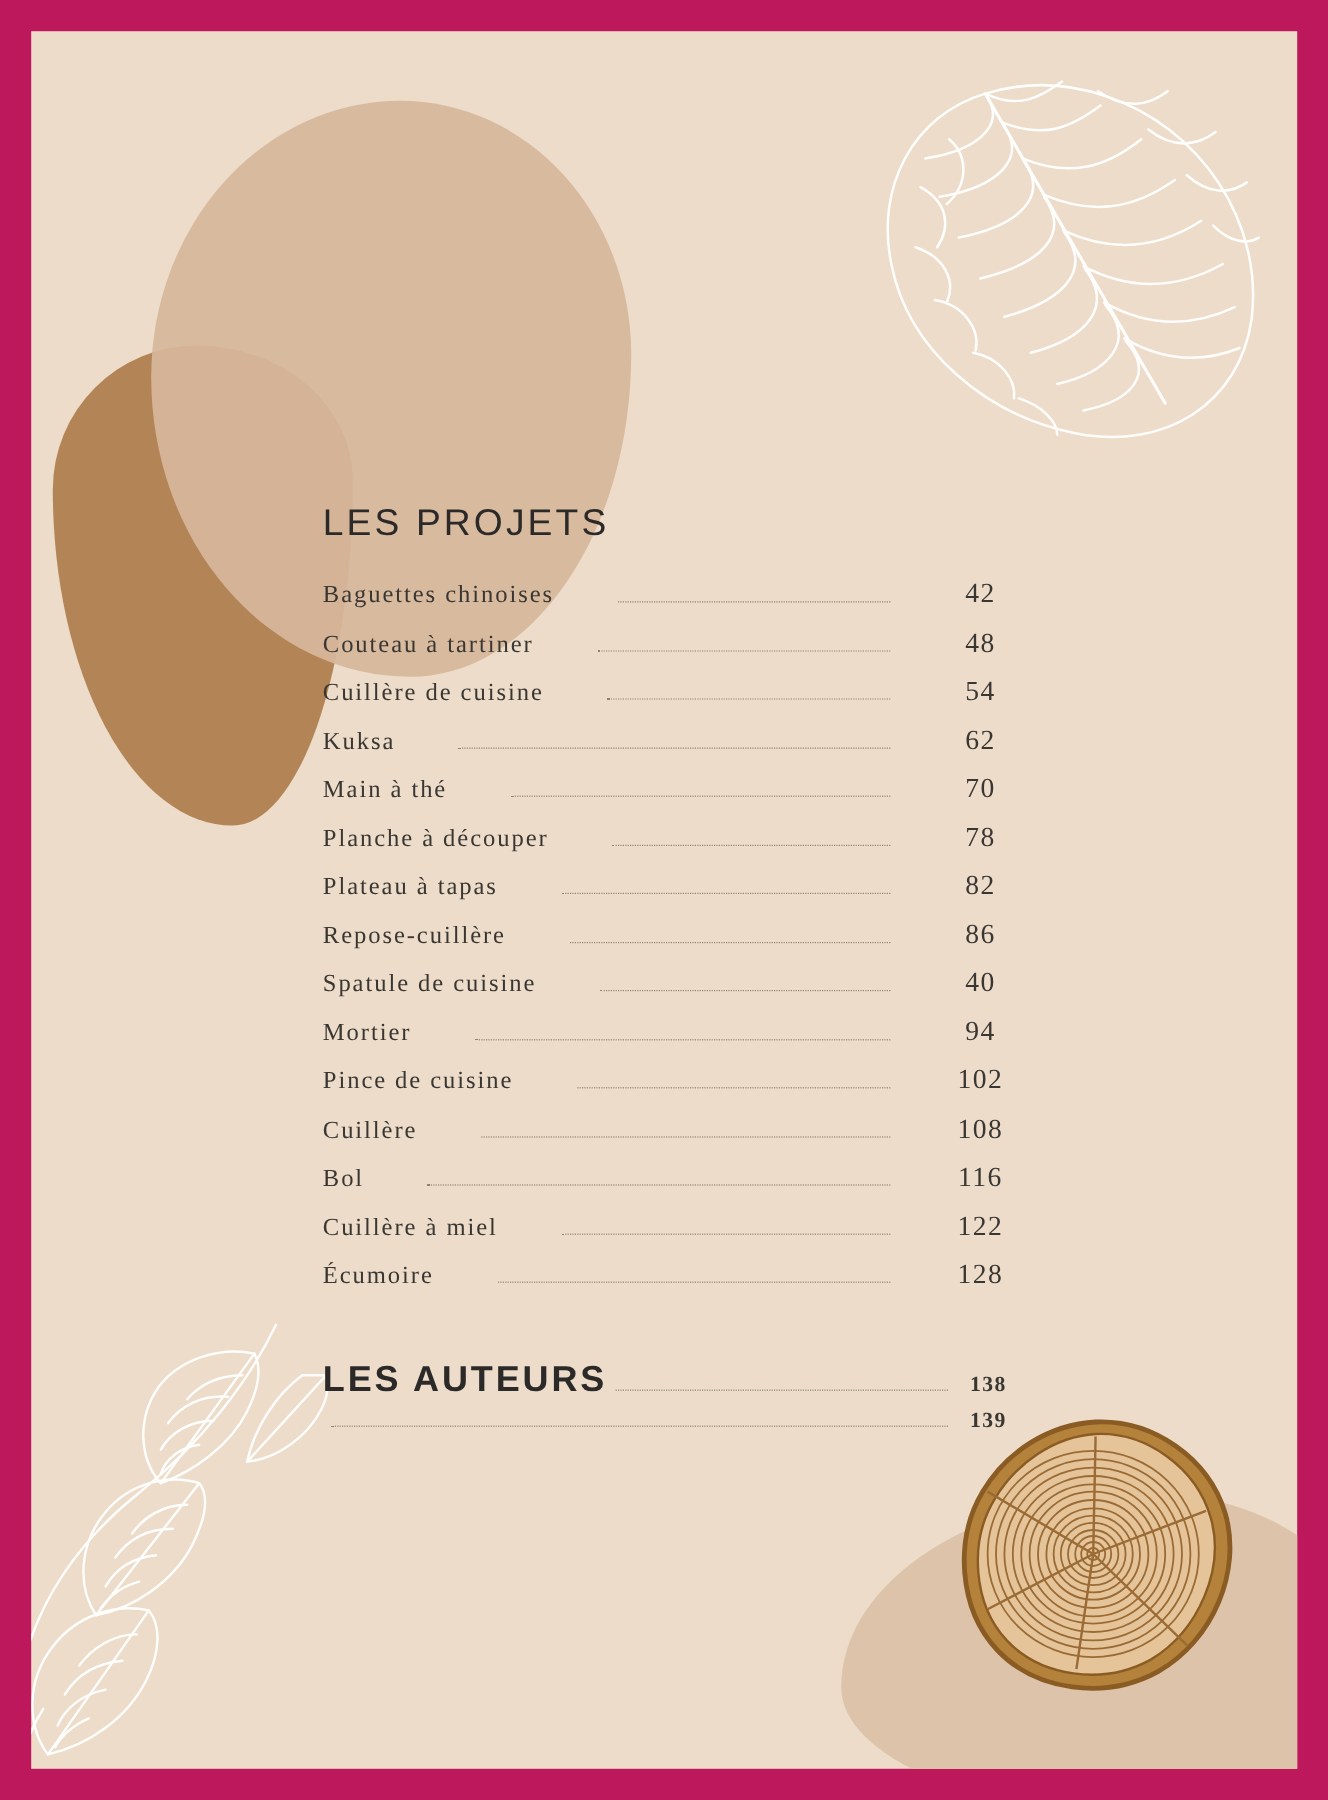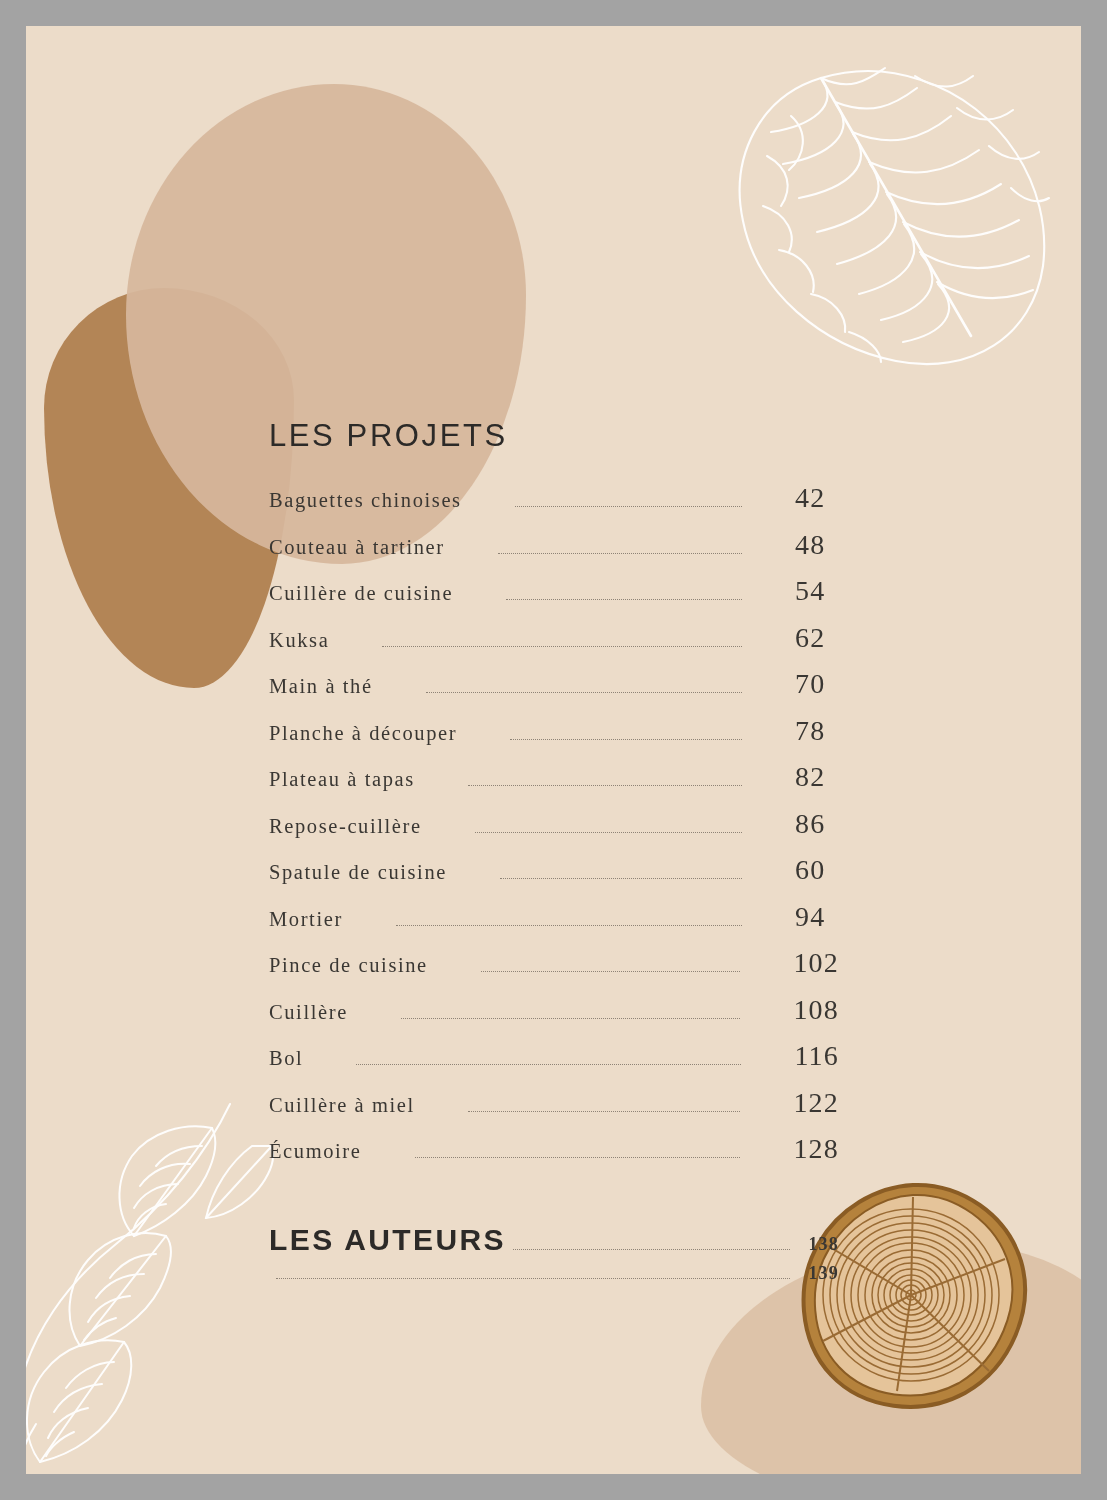--- a/index.html
+++ b/index.html
@@ -5,21 +5,21 @@
   html, body {
     margin: 0;
     padding: 0;
     background: #ffffff;
   }
   .page {
     position: relative;
     width: 1107px;
     height: 1500px;
     overflow: hidden;
-    background: #a3a3a3;
+    background: #be185d;
     font-family: "Liberation Sans", sans-serif;
   }
   .sheet {
     position: absolute;
     left: 26px;
     top: 26px;
     width: 1055px;
     height: 1448px;
     background: #ecdcc9;
     overflow: hidden;
@@ -117,25 +117,25 @@
   }
   .toc-row .dots {
     flex: 1 1 auto;
     border-bottom: 1px dotted #8e8376;
     margin: 0 5px 5px 5px;
     height: 1px;
     min-width: 10px;
   }
   .toc-row .page-num {
     font-family: "Liberation Serif", serif;
-    font-size: 28px;
+    font-size: 23px;
     letter-spacing: 1.2px;
     color: #3a3733;
     min-width: 44px;
-    text-align: left;
+    text-align: center;
   }
 
   .back-block {
     margin-top: 58px;
     font-weight: bold;
   }
   .back-row {
     display: flex;
     align-items: baseline;
     margin-bottom: 6px;
@@ -301,21 +301,21 @@
           <span class="page-num">82</span>
         </li>
         <li class="toc-row">
           <span class="label">Repose-cuillère</span>
           <span class="dots"></span>
           <span class="page-num">86</span>
         </li>
         <li class="toc-row">
           <span class="label">Spatule de cuisine</span>
           <span class="dots"></span>
-          <span class="page-num">60</span>
+          <span class="page-num">40</span>
         </li>
         <li class="toc-row">
           <span class="label">Mortier</span>
           <span class="dots"></span>
           <span class="page-num">94</span>
         </li>
         <li class="toc-row">
           <span class="label">Pince de cuisine</span>
           <span class="dots"></span>
           <span class="page-num">102</span>

